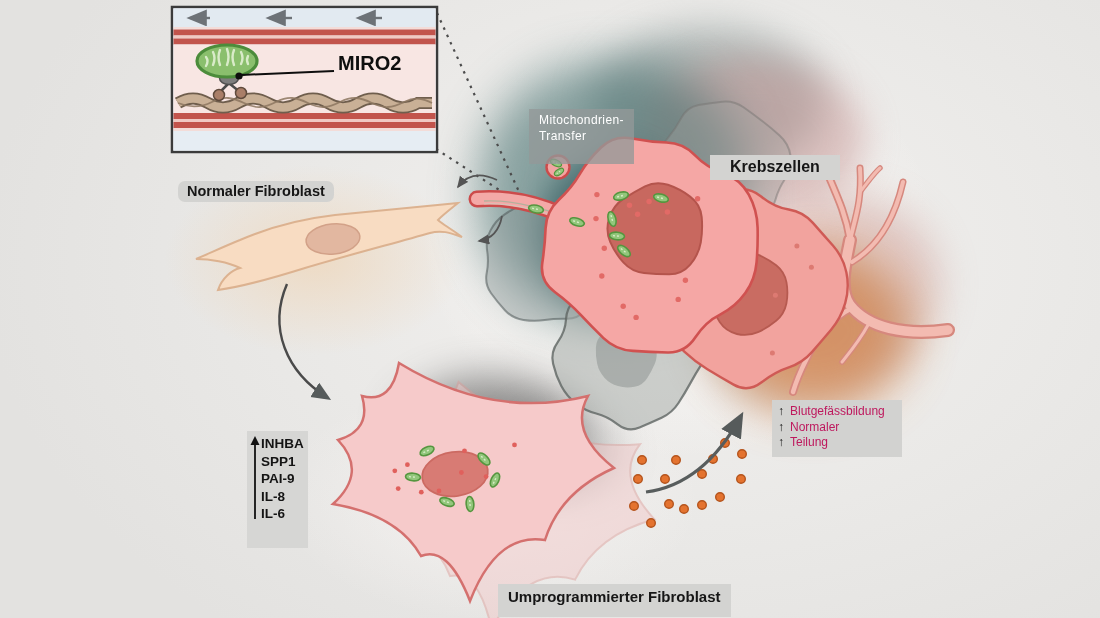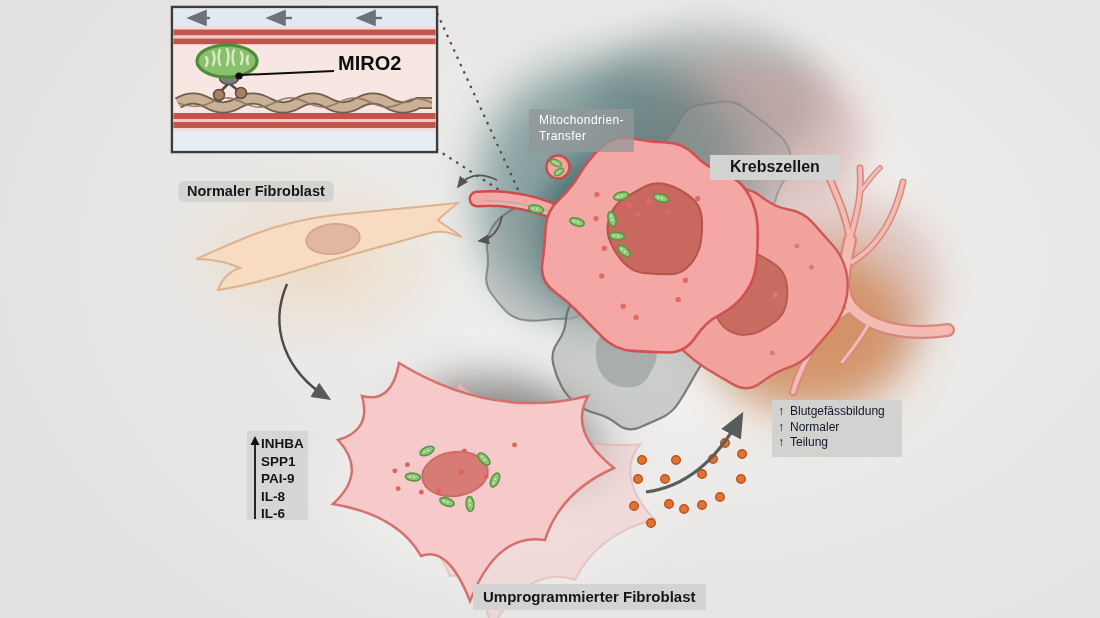--- a/index.html
+++ b/index.html
@@ -16,31 +16,31 @@
   .pinkb2{left:755px;top:195px;width:185px;height:175px;background:#cb9a92;opacity:.45;filter:blur(19px);}
   .grayb2{left:695px;top:258px;width:205px;height:145px;background:#95a09e;opacity:.45;filter:blur(19px);}
   .orange-glow{left:715px;top:248px;width:195px;height:165px;background:#dd8347;opacity:.7;filter:blur(24px);}
   .shadow-star{left:398px;top:378px;width:185px;height:108px;background:#3c3c3c;opacity:.55;filter:blur(21px);}
   .shadow-star2{left:500px;top:412px;width:120px;height:80px;background:#6a6a6a;opacity:.3;filter:blur(20px);}
   .soft-bottom{left:280px;top:380px;width:420px;height:240px;background:radial-gradient(closest-side,rgba(247,244,242,.85),rgba(247,244,242,0));}
   svg#art{position:absolute;left:0;top:0;}
   .tag{position:absolute;background:#d3d3d1;color:#161616;font-weight:bold;white-space:nowrap;}
   #lbl-normal{left:178px;top:181px;font-size:14.5px;padding:2px 9px 3px;border-radius:7px;}
   #lbl-krebs{left:710px;top:155px;font-size:16px;padding:3px 20px 4px;}
-  #lbl-umprog{left:473px;top:584px;font-size:15px;padding:4px 10px 5px;}
+  #lbl-umprog{left:498px;top:584px;font-size:15px;padding:4px 10px 12px;}
   #lbl-mito{left:529px;top:109px;background:rgba(148,153,152,.78);color:#fff;font-weight:normal;
-    font-size:12px;letter-spacing:.4px;line-height:16px;padding:3px 10px 8px;}
+    font-size:12px;letter-spacing:.4px;line-height:16px;padding:3px 10px 20px;}
   #miro2{left:338px;top:52px;font-size:20px;font-weight:bold;color:#0e0e0e;position:absolute;}
-  #genes{position:absolute;left:247px;top:431px;width:61px;height:89px;background:#d6d6d4;}
+  #genes{position:absolute;left:247px;top:431px;width:61px;height:117px;background:#d6d6d4;}
   #genes .garrow{position:absolute;left:3px;top:4px;}
   #genes .gitems{margin:4px 0 0 14px;font-size:13.5px;font-weight:bold;line-height:17.6px;color:#141414;}
   #effects{position:absolute;left:772px;top:400px;width:116px;background:#d2d2d0;padding:4px 8px 6px 6px;}
   .erow{display:flex;align-items:baseline;gap:6px;line-height:15.5px;}
   .erow .up{font-size:12px;font-weight:bold;color:#111;}
-  .erow .etxt{font-size:12px;color:#0f172a;}
+  .erow .etxt{font-size:12px;color:#be185d;}
 </style>
 </head>
 <body>
 
 <div id="stage">
 
   <div class="blob glow-warm"></div>
   <div class="blob glow-white"></div>
   <div class="blob grayb1"></div>
   <div class="blob pinkb1"></div>

